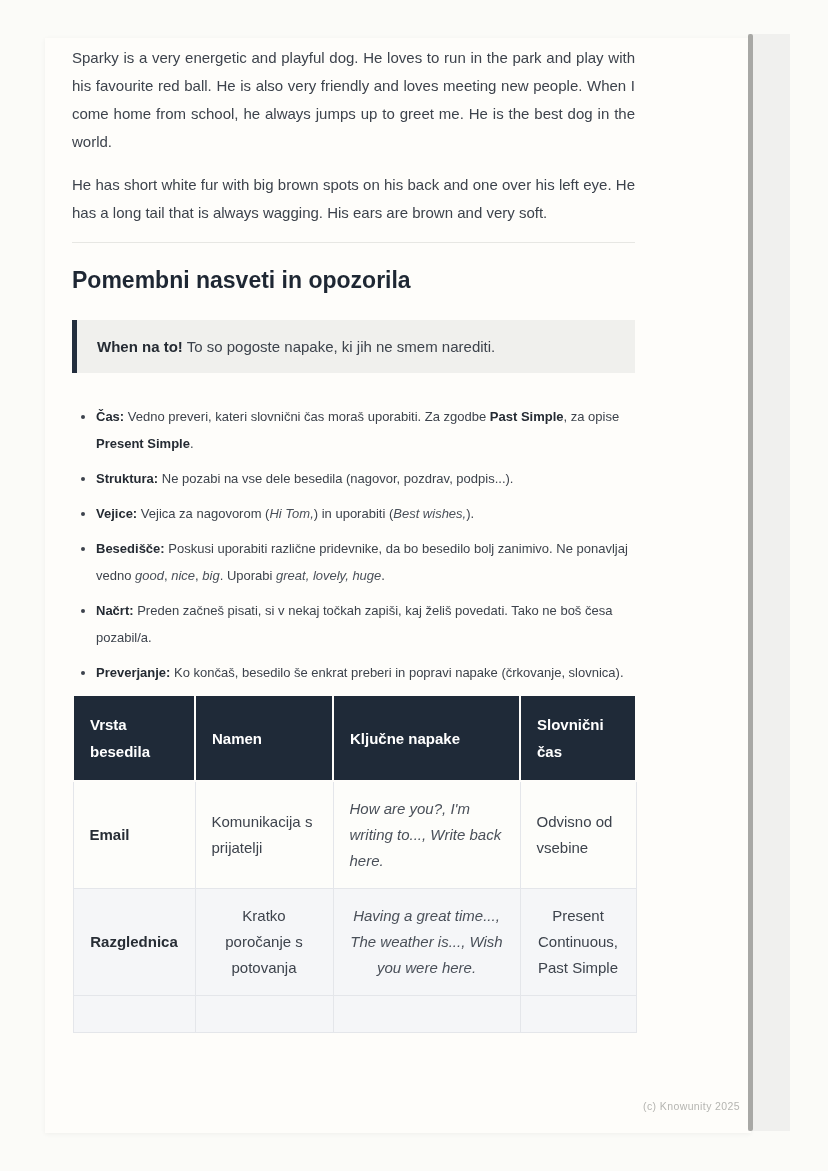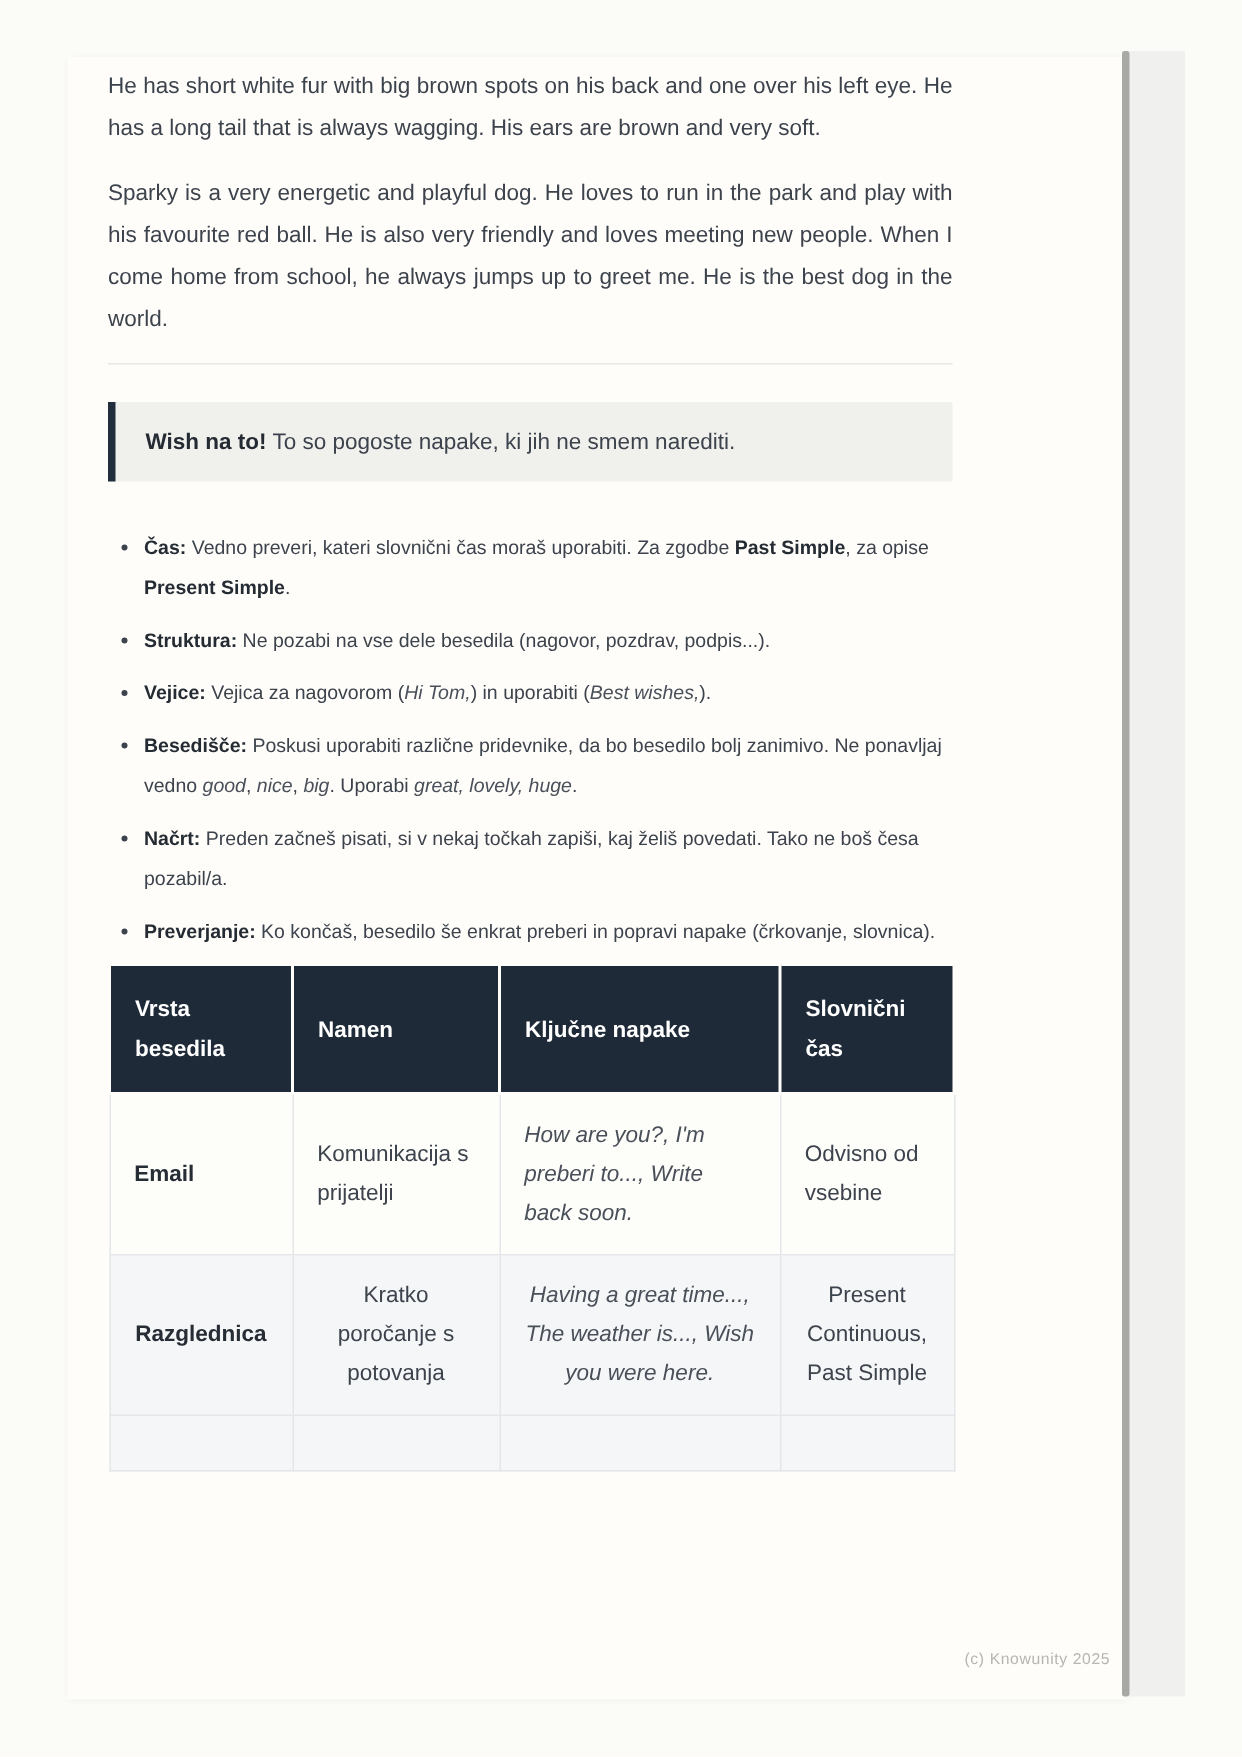--- a/index.html
+++ b/index.html
@@ -66,29 +66,30 @@
     position:absolute;left:643px;top:1100px;z-index:5;
     font-size:10.5px;letter-spacing:0.4px;color:#b5b5b1;white-space:nowrap;
   }
 </style>
 </head>
 <body>
 
 <div class="card">
   <div class="content">
 
+    <p class="para">Sparky is a very energetic and playful dog. He loves to run in the park and play with his favourite red ball. He is also very friendly and loves meeting new people. When I come home from school, he always jumps up to greet me. He is the best dog in the world.</p>
+
     <p class="para">He has short white fur with big brown spots on his back and one over his left eye. He has a long tail that is always wagging. His ears are brown and very soft.</p>
-
-    <p class="para">Sparky is a very energetic and playful dog. He loves to run in the park and play with his favourite red ball. He is also very friendly and loves meeting new people. When I come home from school, he always jumps up to greet me. He is the best dog in the world.</p>
 
     <hr class="divider">
 
+    <h2 class="section-heading">Pomembni nasveti in opozorila</h2>
 
     <div class="callout">
-      <span class="b">Wish na to!</span>
+      <span class="b">When na to!</span>
       <span>To so pogoste napake, ki jih ne smem narediti.</span>
     </div>
 
     <ul class="tips">
       <li><span class="b">Čas:</span><span> Vedno preveri, kateri slovnični čas moraš uporabiti. Za zgodbe </span><span class="b">Past Simple</span><span>, za opise </span><span class="b">Present Simple</span><span>.</span></li>
       <li><span class="b">Struktura:</span><span> Ne pozabi na vse dele besedila (nagovor, pozdrav, podpis...).</span></li>
       <li><span class="b">Vejice:</span><span> Vejica za nagovorom (</span><span class="i">Hi Tom,</span><span>) in uporabiti (</span><span class="i">Best wishes,</span><span>).</span></li>
       <li><span class="b">Besedišče:</span><span> Poskusi uporabiti različne pridevnike, da bo besedilo bolj zanimivo. Ne ponavljaj vedno </span><span class="i">good</span><span>, </span><span class="i">nice</span><span>, </span><span class="i">big</span><span>. Uporabi </span><span class="i">great, lovely, huge</span><span>.</span></li>
       <li><span class="b">Načrt:</span><span> Preden začneš pisati, si v nekaj točkah zapiši, kaj želiš povedati. Tako ne boš česa pozabil/a.</span></li>
       <li><span class="b">Preverjanje:</span><span> Ko končaš, besedilo še enkrat preberi in popravi napake (črkovanje, slovnica).</span></li>
@@ -106,21 +107,21 @@
           <th>Vrsta besedila</th>
           <th>Namen</th>
           <th>Ključne napake</th>
           <th>Slovnični čas</th>
         </tr>
       </thead>
       <tbody>
         <tr>
           <td class="vrsta">Email</td>
           <td>Komunikacija s prijatelji</td>
-          <td class="fraze">How are you?, I'm preberi to..., Write back soon.</td>
+          <td class="fraze">How are you?, I'm writing to..., Write back here.</td>
           <td>Odvisno od vsebine</td>
         </tr>
         <tr class="stripe">
           <td class="vrsta">Razglednica</td>
           <td>Kratko poročanje s potovanja</td>
           <td class="fraze">Having a great time..., The weather is..., Wish you were here.</td>
           <td>Present Continuous, Past Simple</td>
         </tr>
         <tr class="stripe partial">
           <td></td>

